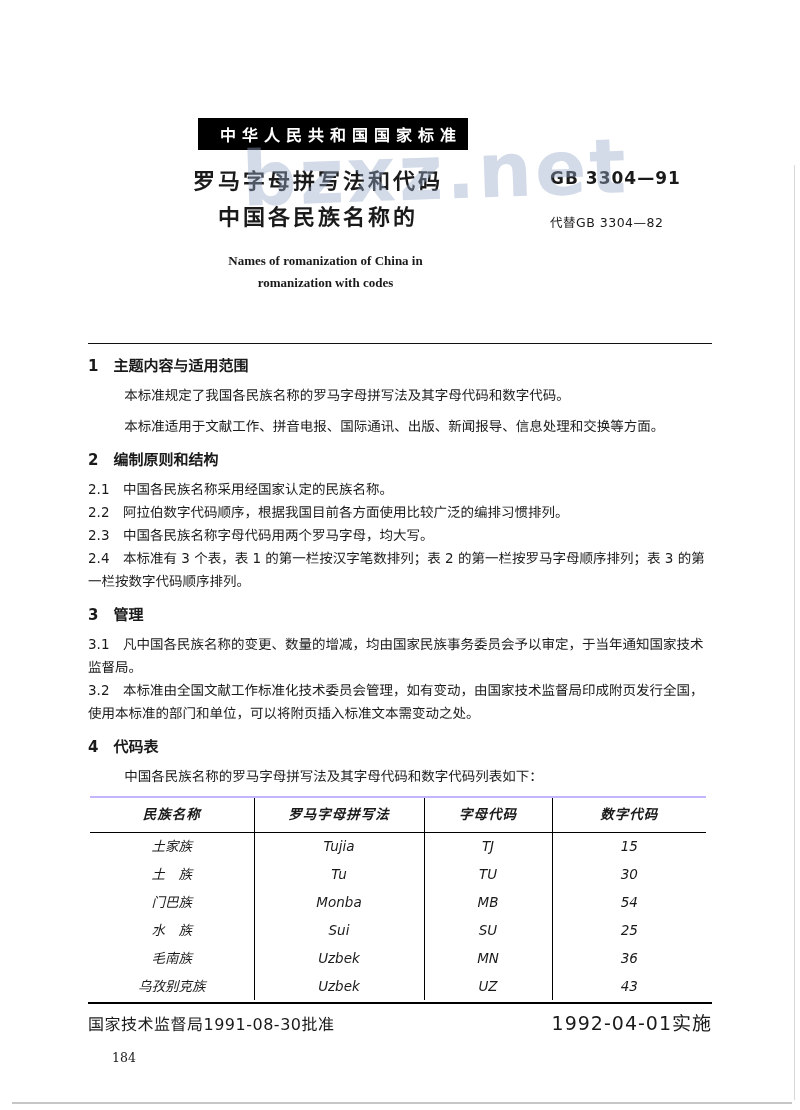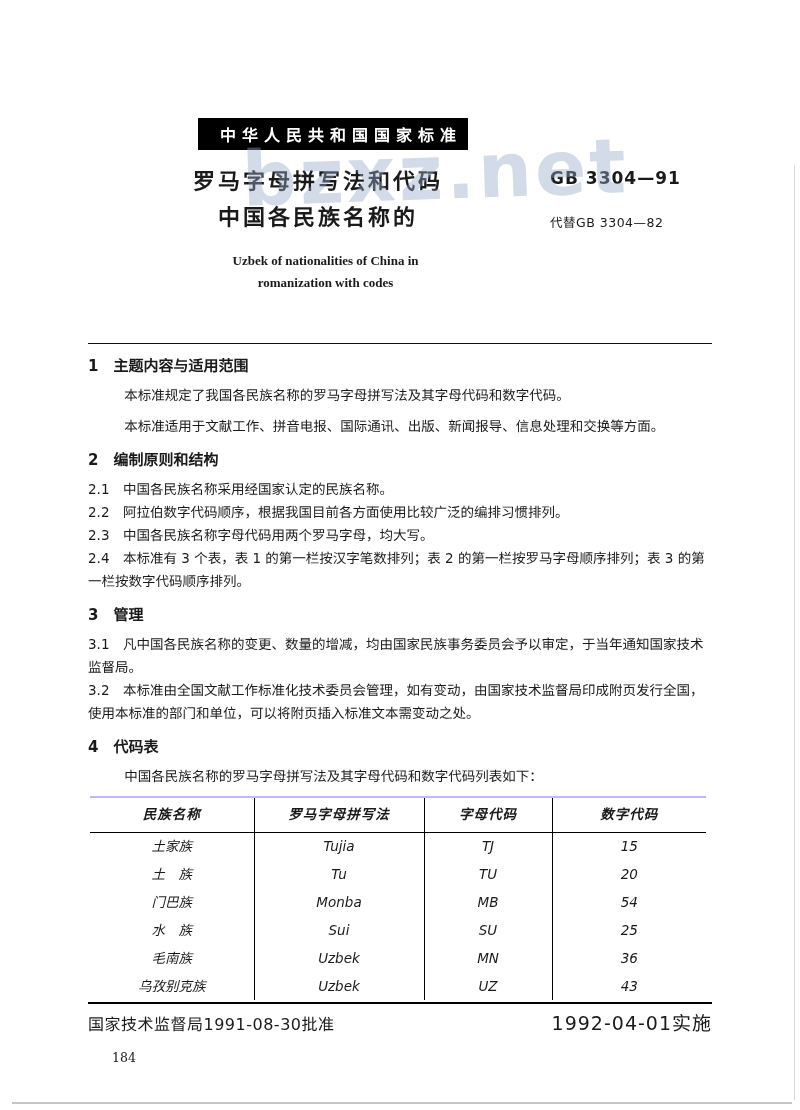--- a/index.html
+++ b/index.html
@@ -109,21 +109,21 @@
       <div class="std-bar">中华人民共和国国家标准</div>
       <div class="title-block">
         <div>罗马字母拼写法和代码</div>
         <div>中国各民族名称的</div>
       </div>
       <div class="code-block">
         <div class="std-code">GB 3304—91</div>
         <div class="std-replaces">代替GB 3304—82</div>
       </div>
       <div class="en-title">
-        <div>Uzbek of nationalities of China in</div>
+        <div>Names of romanization of China in</div>
         <div>romanization with codes</div>
       </div>
     </div>
 
     <div class="body-flow">
 
       <div class="section-heading">1　主题内容与适用范围</div>
       <p class="para">本标准规定了我国各民族名称的罗马字母拼写法及其字母代码和数字代码。</p>
       <p class="para">本标准适用于文献工作、拼音电报、国际通讯、出版、新闻报导、信息处理和交换等方面。</p>
 
@@ -159,21 +159,21 @@
           <tr>
             <td>土家族</td>
             <td>Tujia</td>
             <td>TJ</td>
             <td>15</td>
           </tr>
           <tr>
             <td>土　族</td>
             <td>Tu</td>
             <td>TU</td>
-            <td>20</td>
+            <td>30</td>
           </tr>
           <tr>
             <td>门巴族</td>
             <td>Monba</td>
             <td>MB</td>
             <td>54</td>
           </tr>
           <tr>
             <td>水　族</td>
             <td>Sui</td>

